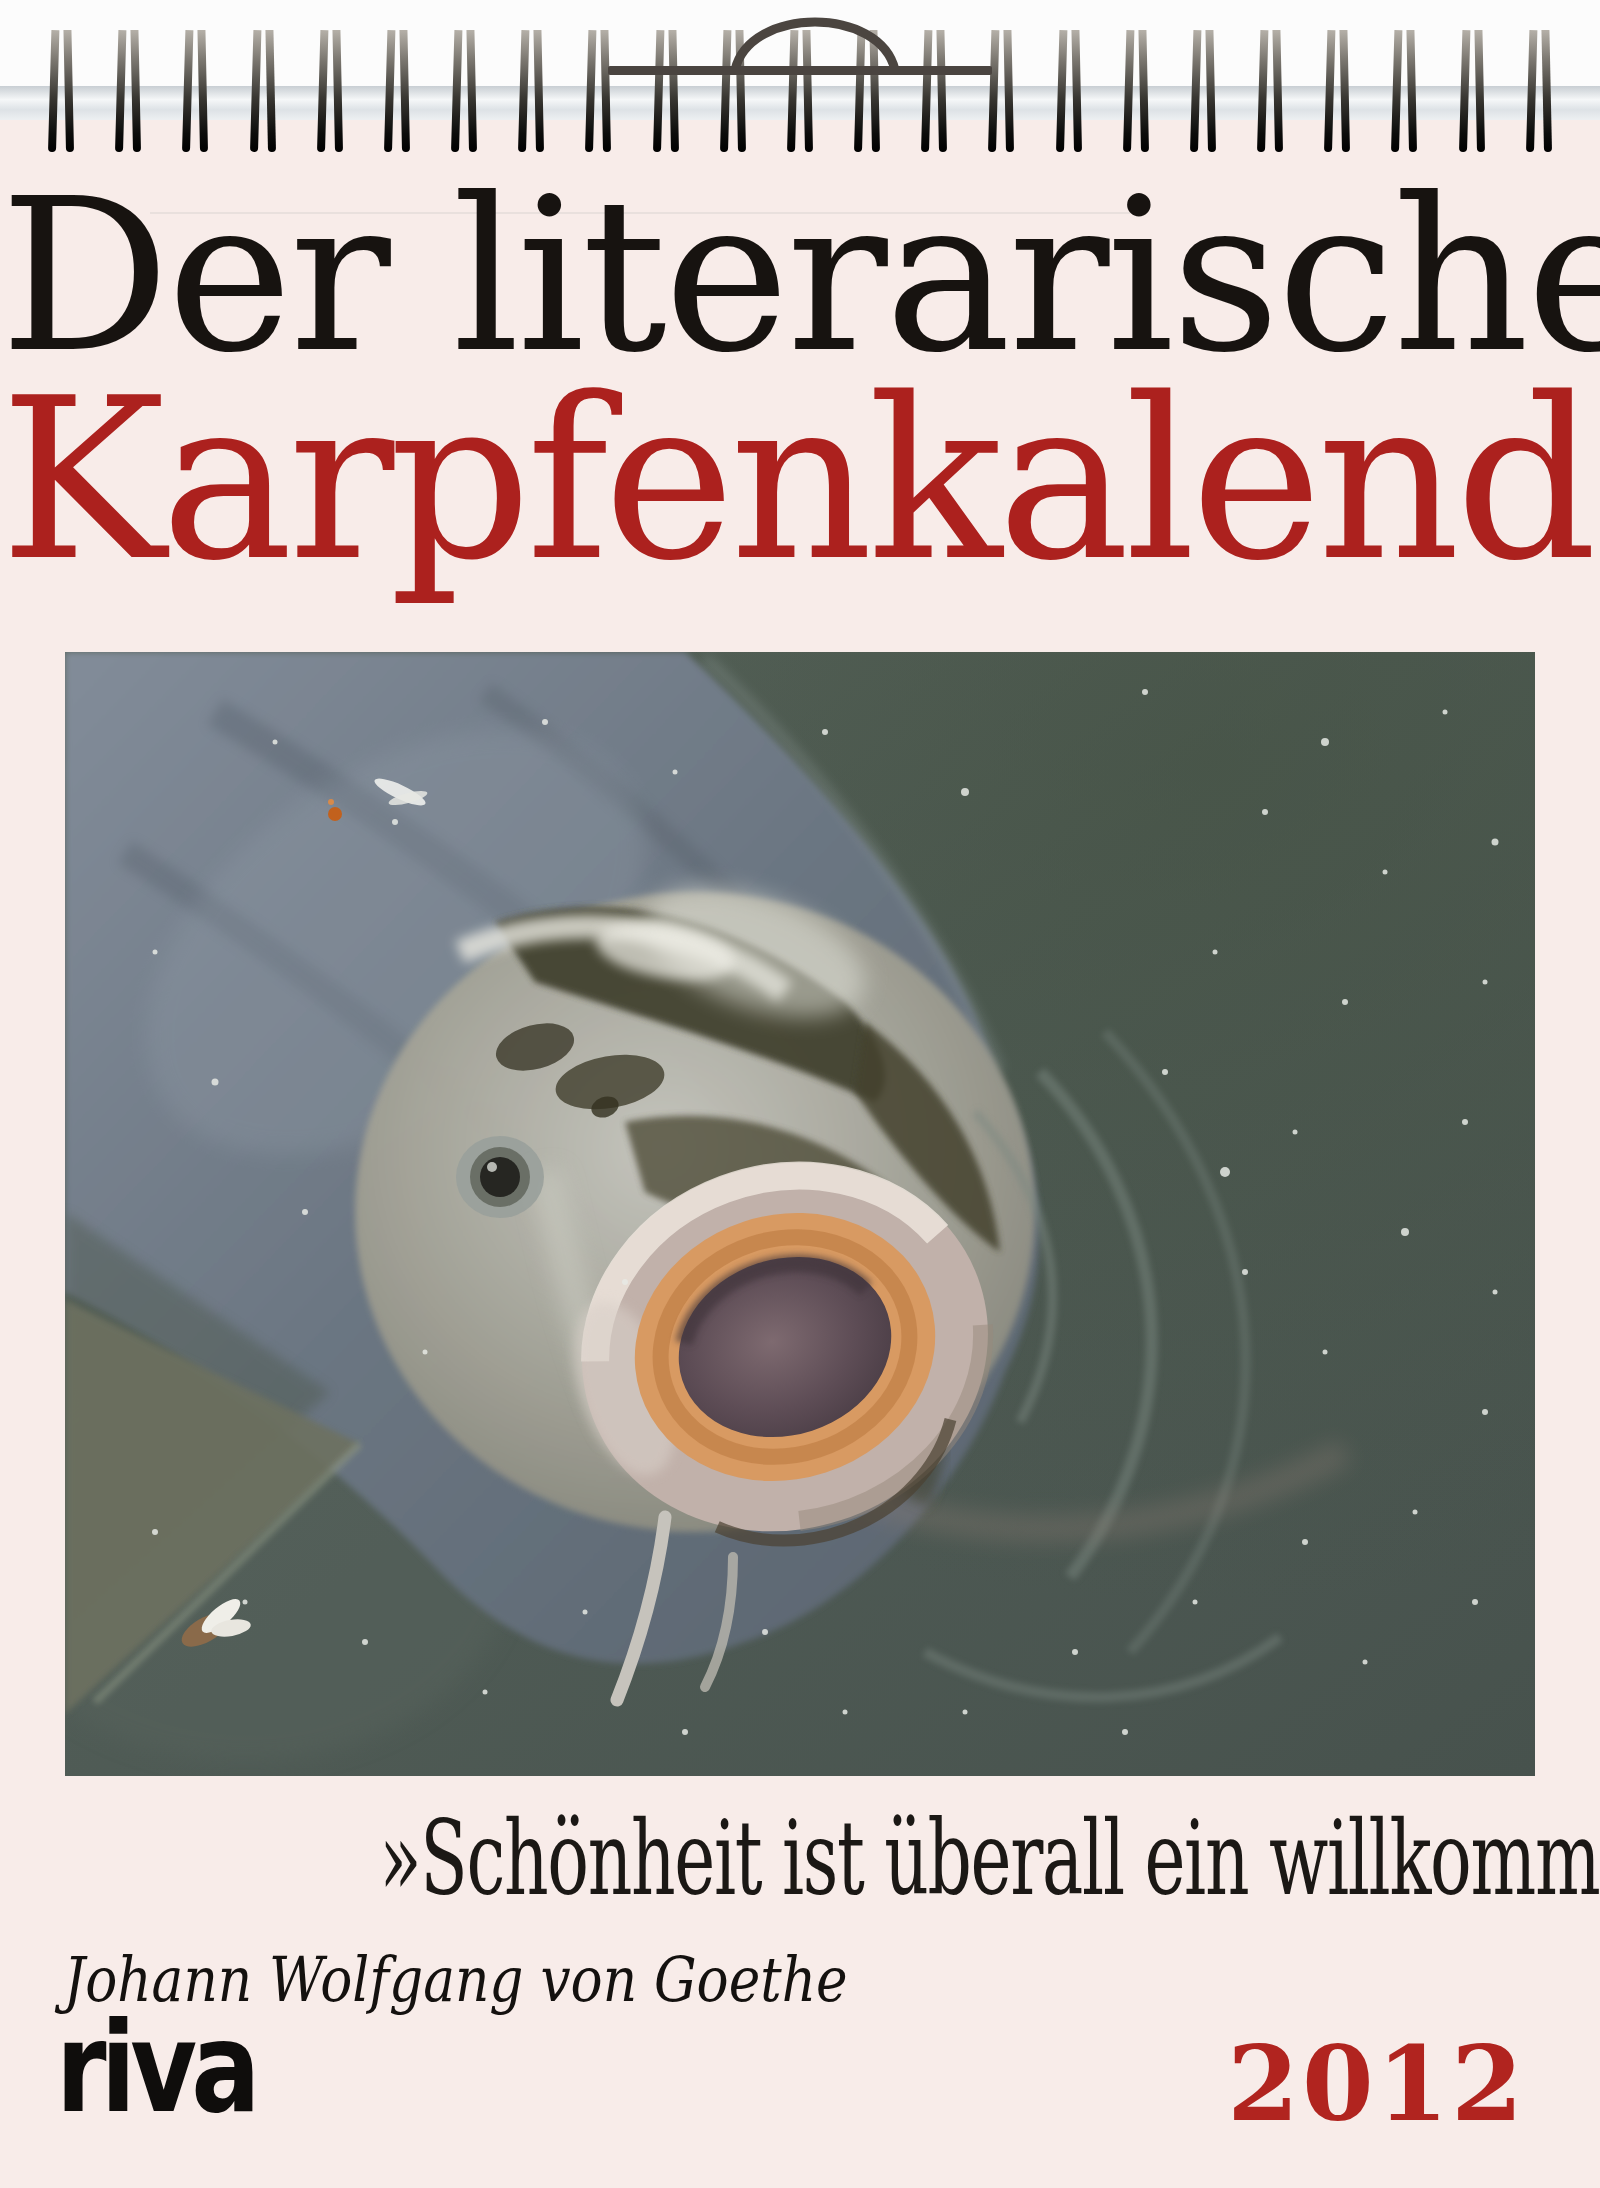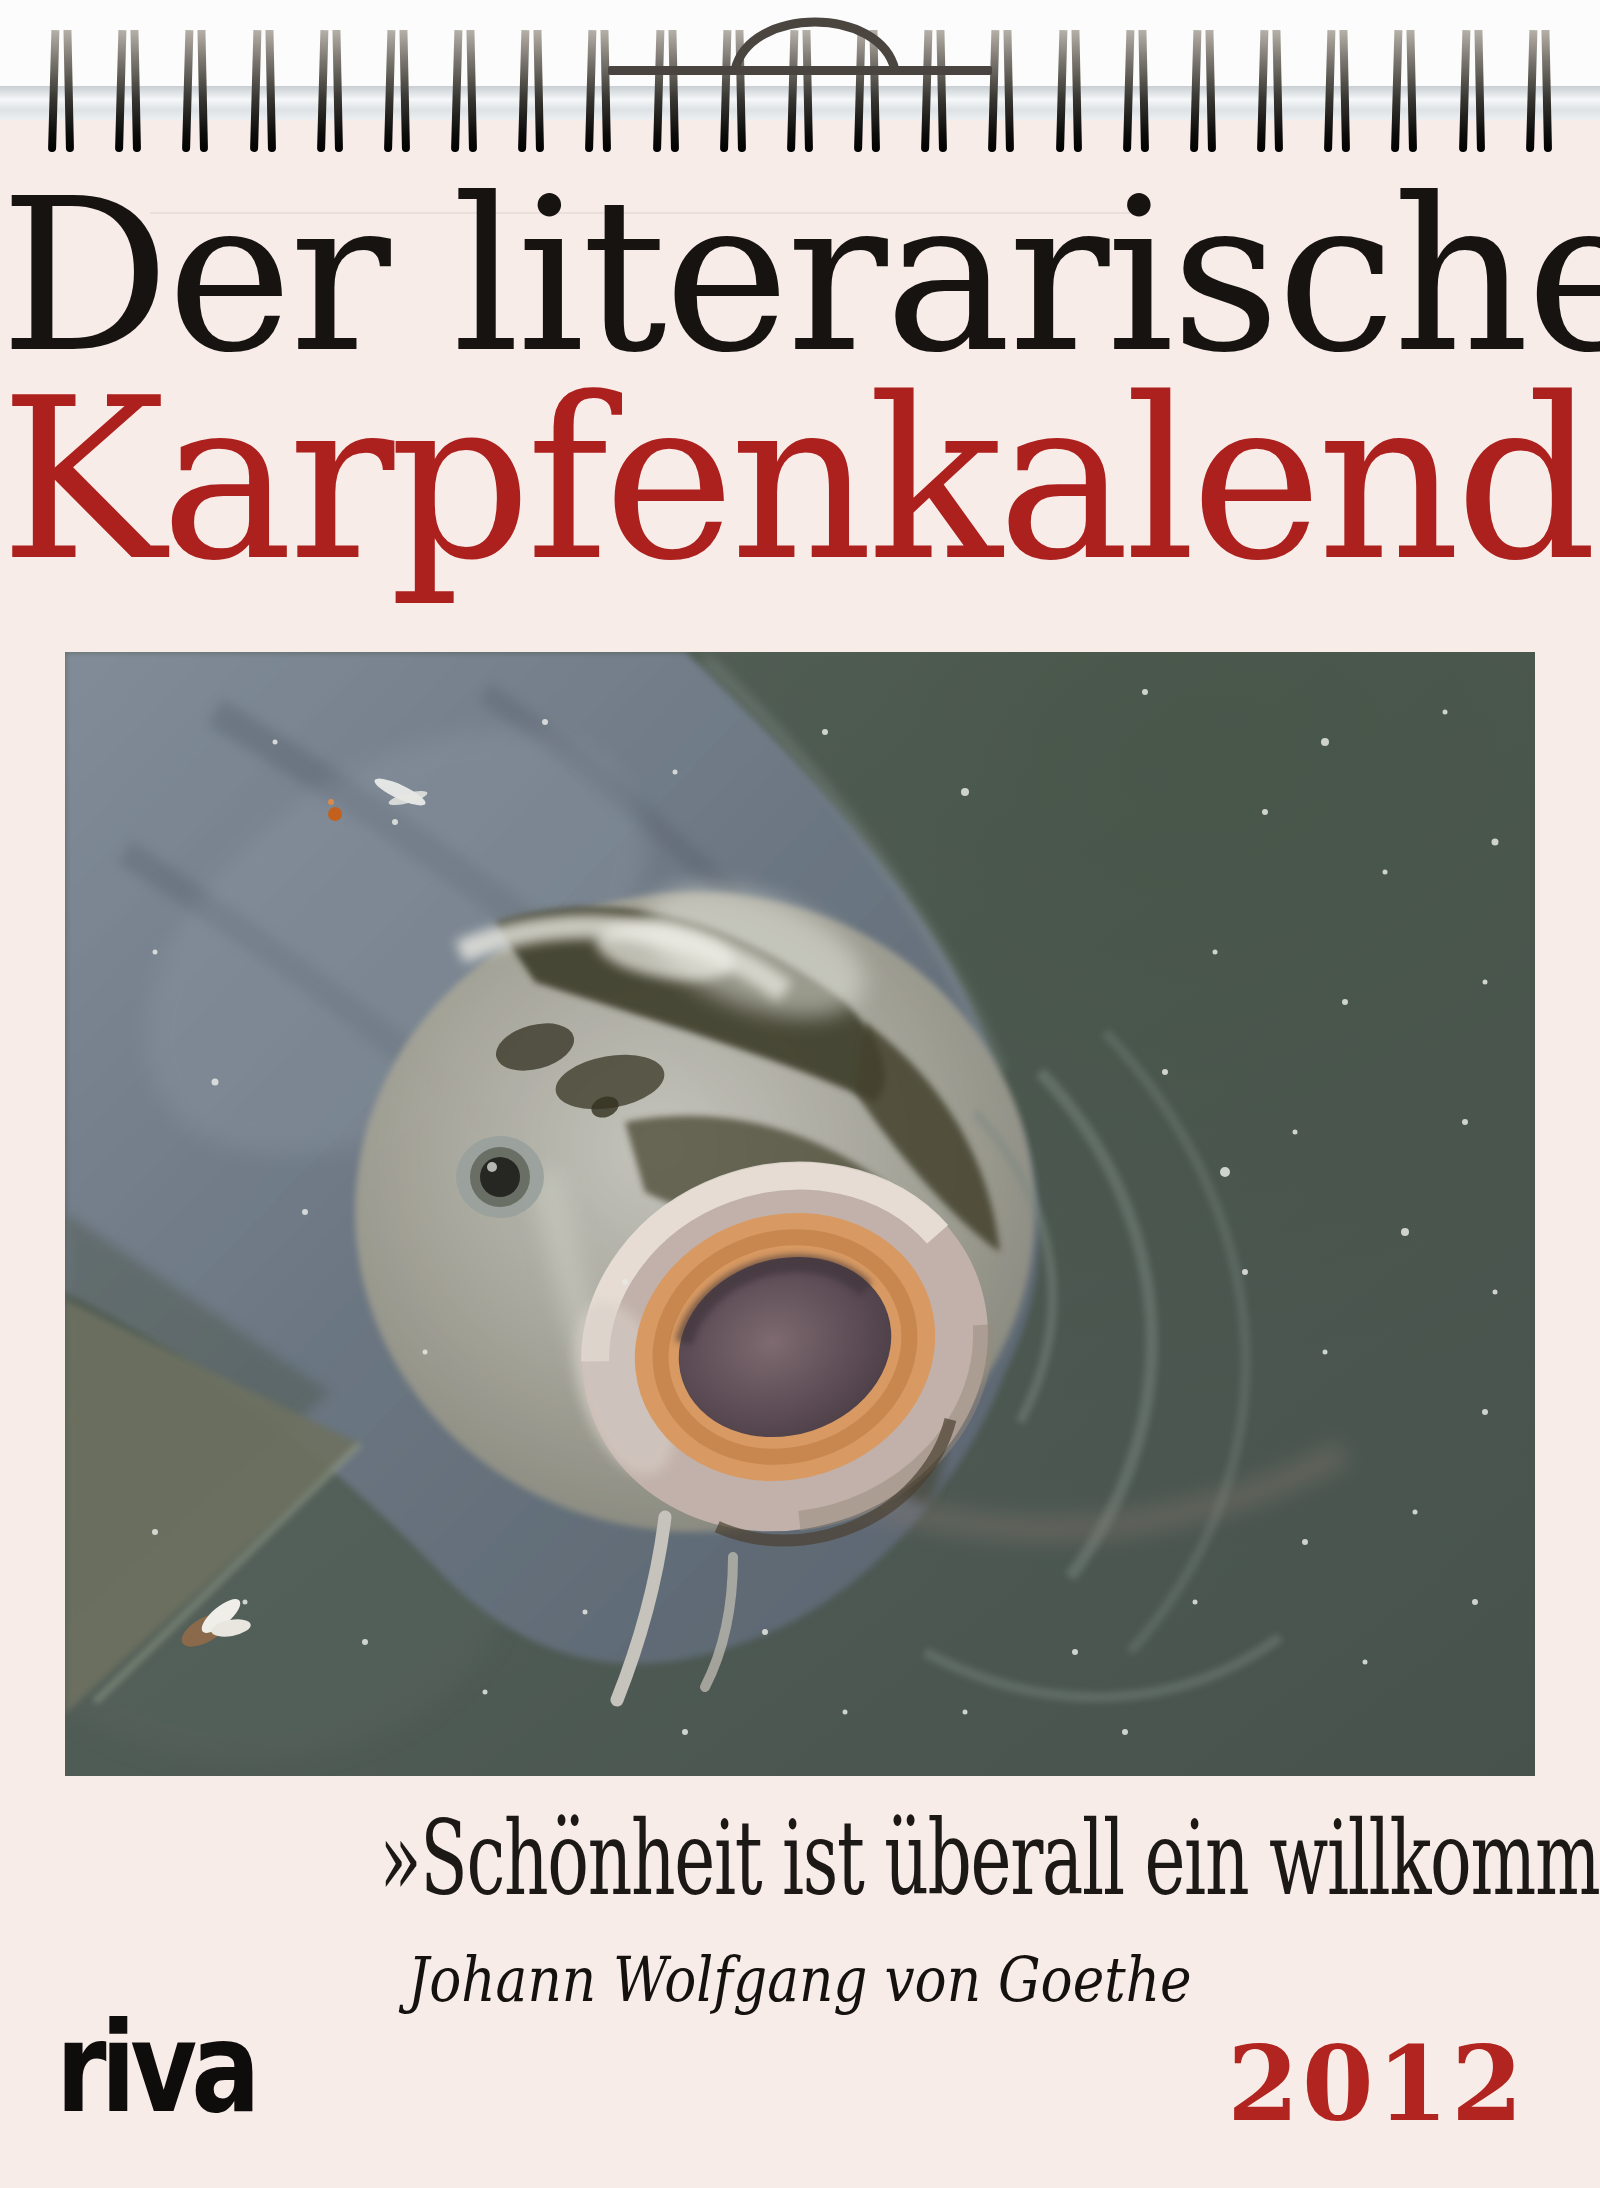--- a/index.html
+++ b/index.html
@@ -27,21 +27,21 @@
   .title2{position:absolute;top:369px;left:0;right:0;text-align:center;z-index:4;
     font-size:222px;line-height:1;letter-spacing:-5px;color:#ac211e;white-space:nowrap;}
   .artifact-line{position:absolute;top:212px;left:150px;width:980px;height:2px;background:#ddd7d3;opacity:.55;z-index:2;}
   
   .photo{position:absolute;left:65px;top:652px;width:1470px;height:1124px;z-index:4;}
   .photo svg{display:block;width:100%;height:100%;}
   
   .quote-wrap{position:absolute;top:1808px;left:0;right:0;text-align:center;z-index:4;white-space:nowrap;}
   .quote{display:inline-block;font-size:102px;line-height:1;letter-spacing:-2px;color:#1b1815;
     transform:scaleX(.68);transform-origin:center;}
-  .attrib-wrap{position:absolute;top:1949px;left:0;right:0;text-align:center;z-index:4;white-space:nowrap;}
+  .attrib-wrap{position:absolute;top:1949px;left:0;right:0;z-index:4;white-space:nowrap;}
   .attrib{display:inline-block;font-style:italic;font-size:62px;line-height:1;color:#14110f;
     transform:scaleX(.86);transform-origin:center;}
   
   .publisher{position:absolute;left:56px;top:2005px;z-index:4;
     font-family:"DejaVu Sans",sans-serif;font-weight:bold;font-size:125px;line-height:1;
     letter-spacing:-7px;color:#0f0d0c;transform:scaleX(.82);transform-origin:left center;}
   .year{position:absolute;right:74px;top:2032px;z-index:4;
     font-weight:bold;font-size:103px;line-height:1;letter-spacing:3px;color:#b1241f;}
 </style>
 </head>

